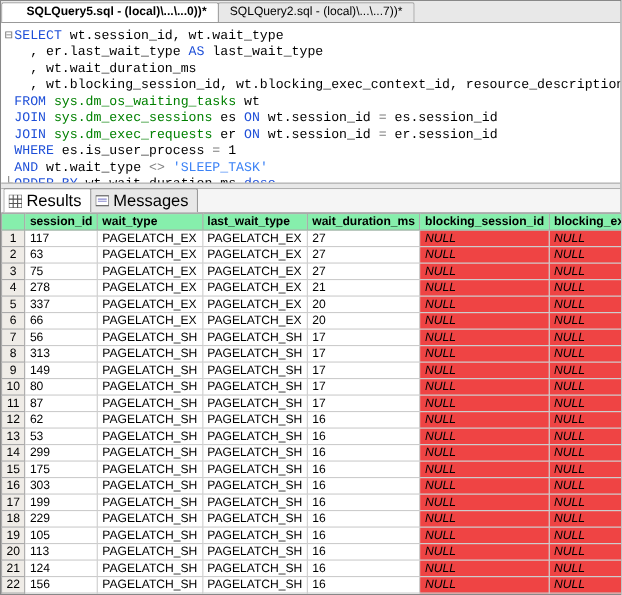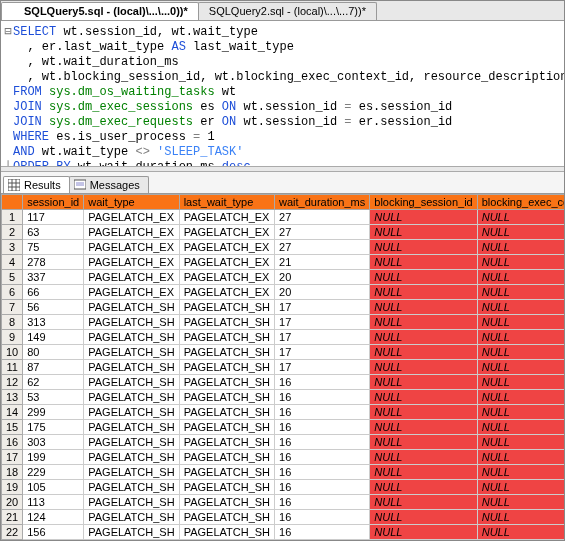--- a/index.html
+++ b/index.html
@@ -77,21 +77,21 @@
   }
   .btab {
     display: flex;
     align-items: center;
     gap: 4px;
     padding: 2px 8px 2px 4px;
     border: 1px solid #999;
     border-bottom: none;
     background: #e8e8e8;
     margin-right: -1px;
-    font-size: 11px;
+    font-size: 15px;
     cursor: pointer;
     border-top-left-radius: 2px;
     border-top-right-radius: 2px;
     justify-content: center;
   }
   .btab.active { background: #fff; }
   .btab .icon { width: 12px; height: 12px; }
   .grid-wrap {
     overflow: auto;
     height: 346px;
@@ -103,22 +103,22 @@
     width: 100%;
   }
   table.grid th, table.grid td {
     border: 1px solid #ccc;
     padding: 1px 4px;
     text-align: left;
     white-space: nowrap;
     height: 15px;
   }
   table.grid th {
-    background: #f97316;
-    font-weight: normal;
+    background: #86efac;
+    font-weight: bold;
     border-color: #aaa;
   }
   table.grid td.rownum {
     background: #efece7;
     text-align: center;
     width: 20px;
     border-color: #aaa;
   }
   table.grid tbody tr td { background: #fff; }
   table.grid tbody tr td.nullcell { background: #ef4444; font-style: italic; }

